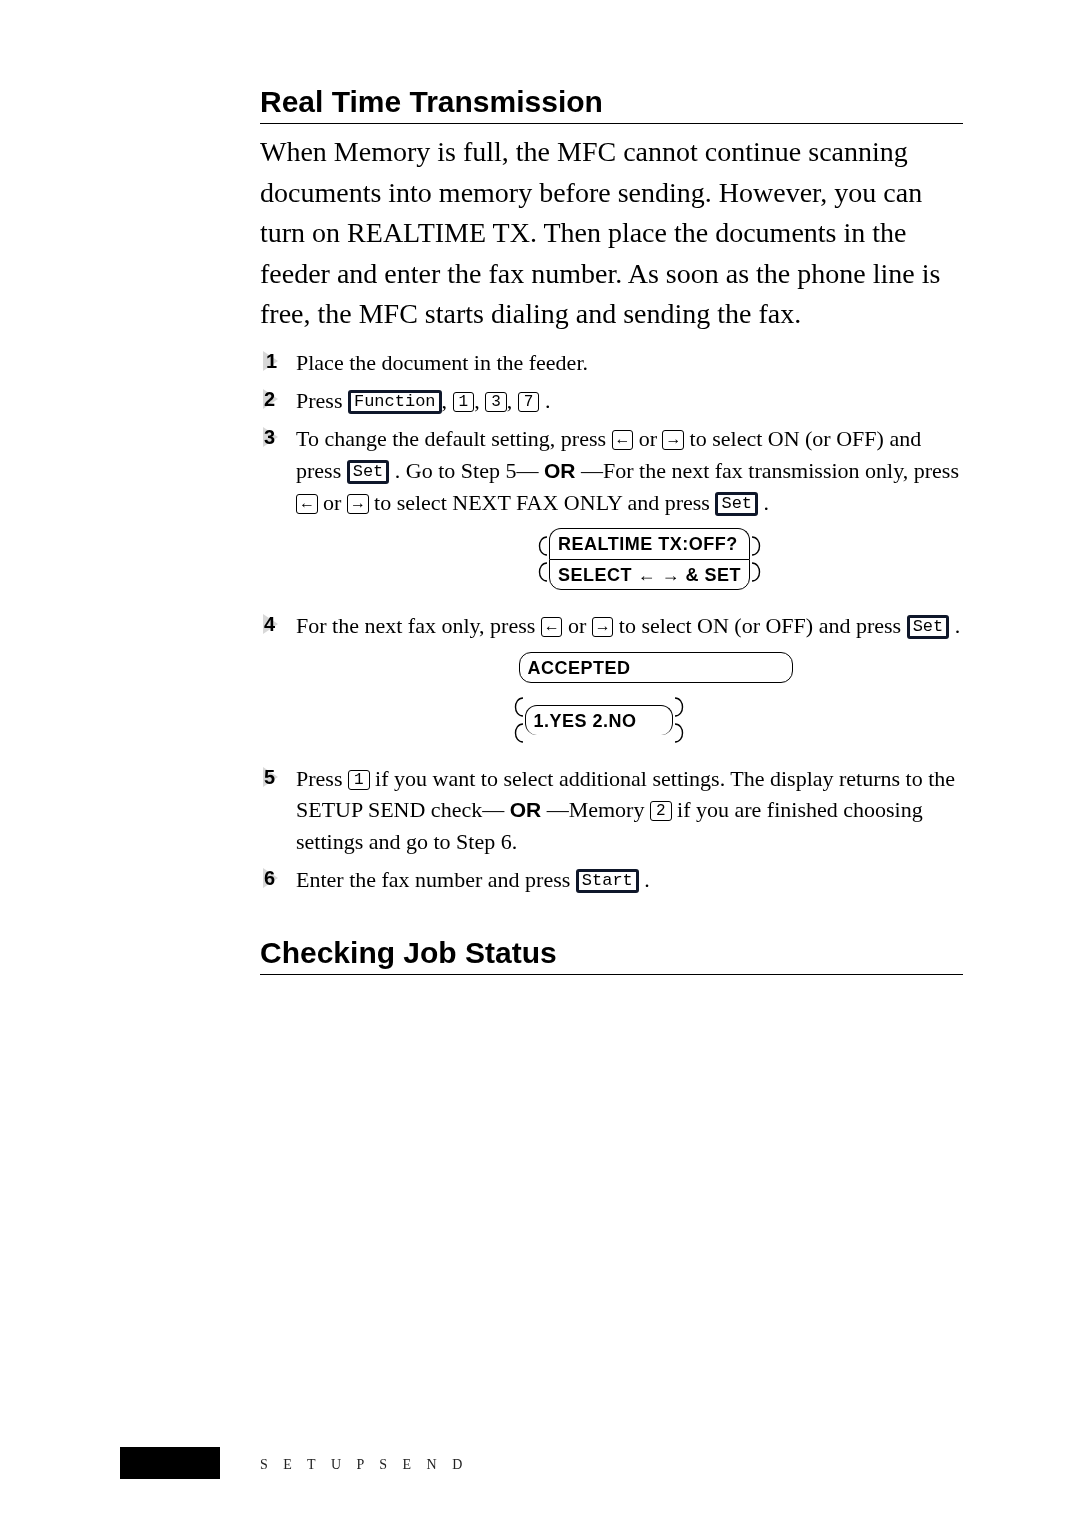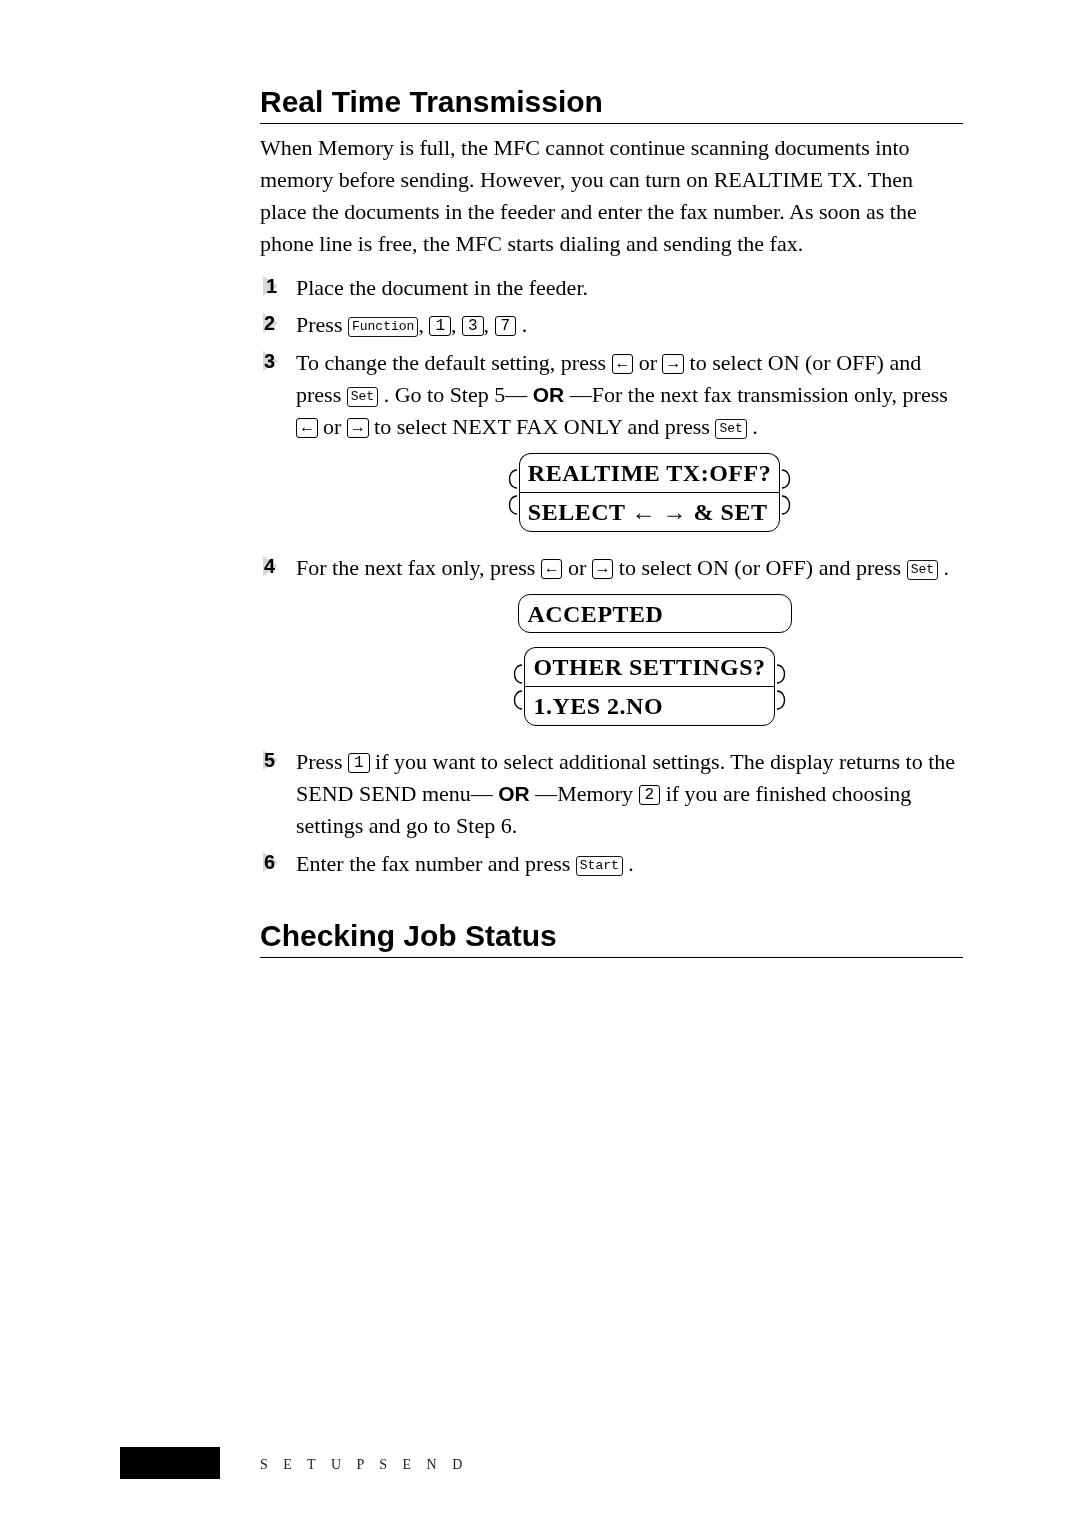--- a/index.html
+++ b/index.html
@@ -1,39 +1,39 @@
 <!DOCTYPE html>
 <html><head>
 <meta charset="utf-8">
 <style>
 html,body{margin:0;padding:0;background:#fff;color:#000;}
 body{width:1080px;height:1519px;font-family:"Times New Roman",serif;position:relative;}
 .page{padding:85px 117px 0 260px;}
 h2{font-family:Arial,Helvetica,sans-serif;font-weight:bold;font-size:30px;margin:0 0 4px 0;}
 .hr{border-top:1px solid #000;margin:0 0 8px 0;}
-p.body{font-size:22px;line-height:1.45;margin:0 0 12px 0;}
+p.body{font-size:28px;line-height:1.45;margin:0 0 12px 0;}
 ol.steps{list-style:none;margin:0;padding:0;}
 ol.steps>li{display:flex;align-items:flex-start;margin:6px 0;}
 .stepnum{width:28px;text-align:left;margin-right:8px;}
 .stepnum svg{display:block;}
 .stepbody{flex:1;font-size:22px;line-height:1.45;}
-.keycap{display:inline-block;border:1px solid #0f172a;border-radius:3px;
-  font-family:"Courier New",monospace;font-size:13px;padding:0 3px;line-height:18px;vertical-align:2px;}
+.keycap{display:inline-block;border:3px solid #0f172a;border-radius:3px;
+  font-family:"Courier New",monospace;font-size:17px;padding:0 3px;line-height:18px;vertical-align:2px;}
 .keysq{display:inline-block;border:1px solid #000;border-radius:3px;
   font-family:"Courier New",monospace;font-size:16px;padding:0 5px;line-height:18px;vertical-align:2px;}
 .orsf{font-family:Arial,Helvetica,sans-serif;font-weight:bold;font-size:21px;}
 .lcd-wrap{display:flex;justify-content:center;margin:10px 0 14px 0;}
 .lcd-wrap.indent{padding-left:40px;}
 .lcd-stack{display:flex;flex-direction:column;align-items:stretch;}
 .lcd-stack.gap{gap:14px;}
 .lcd-group{display:flex;align-items:center;}
 .arc{width:18px;height:46px;display:flex;align-items:center;justify-content:center;}
 .arc svg{display:block;}
-.lcd-line,.lcd-single{border:1.4px solid #000;font-family:Liberation Serif, serif;
-  font-size:24px;letter-spacing:0.5px;white-space:pre;padding:2px 8px 1px 8px;font-weight:bold;}
+.lcd-line,.lcd-single{border:1.4px solid #000;font-family:Liberation Sans, sans-serif;
+  font-size:18px;letter-spacing:0.5px;white-space:pre;padding:2px 8px 1px 8px;font-weight:bold;}
 .lcd-single{border-radius:12px;margin-left:12px;}
 .lcd-stack .lcd-line:first-child{border-top-left-radius:12px;border-top-right-radius:12px;border-bottom:none;}
 .lcd-stack .lcd-line:last-child{border-bottom-left-radius:12px;border-bottom-right-radius:12px;}
 .lcd256{width:256px;}
 .section2{margin-top:40px;}
 .p2body{font-size:22px;line-height:1.45;margin:6px 0 0 0;}
 .footer{position:absolute;left:0;bottom:40px;width:1080px;height:32px;}
 .footerbar{position:absolute;left:120px;bottom:0;width:100px;height:32px;background:#000;}
 .footertxt{position:absolute;left:260px;bottom:6px;font-family:"Times New Roman",serif;
   letter-spacing:6px;font-size:14px;color:#222;}
@@ -138,21 +138,20 @@
         <div class="lcd-wrap indent">
           <div class="lcd-stack gap">
             <div class="lcd-single lcd256">ACCEPTED        </div>
             <div class="lcd-group">
               <span class="arc">
                 <svg width="18" height="52" viewBox="0 0 18 52">
                   <path d="M16 4 C6 4 6 22 16 22 M16 30 C6 30 6 48 16 48" fill="none" stroke="#000" stroke-width="1.4"></path>
                 </svg>
               </span>
               <div class="lcd-stack">
-                <div class="lcd-line">OTHER SETTINGS?</div>
                 <div class="lcd-line">1.YES 2.NO     </div>
               </div>
               <span class="arc">
                 <svg width="18" height="52" viewBox="0 0 18 52">
                   <path d="M2 4 C12 4 12 22 2 22 M2 30 C12 30 12 48 2 48" fill="none" stroke="#000" stroke-width="1.4"></path>
                 </svg>
               </span>
             </div>
           </div>
         </div>
@@ -162,21 +161,21 @@
     <li>
       <span class="stepnum">
         <svg width="22" height="28" viewBox="0 0 22 28">
           <polygon points="3,4 18,14 3,24" fill="#d8d8d8"></polygon>
           <text x="4" y="21" font-family="Arial" font-size="20" font-weight="bold" fill="#000">5</text>
         </svg>
       </span>
       <div class="stepbody">
         <span>Press </span>
         <span class="keysq">1</span>
-        <span> if you want to select additional settings. The display returns to the SEND SEND menu—</span>
+        <span> if you want to select additional settings. The display returns to the SETUP SEND check—</span>
         <span class="orsf">OR</span>
         <span>—Memory   </span>
         <span class="keysq">2</span>
         <span> if you are finished choosing settings and go to Step 6.</span>
       </div>
     </li>
 
     <li>
       <span class="stepnum">
         <svg width="22" height="28" viewBox="0 0 22 28">

